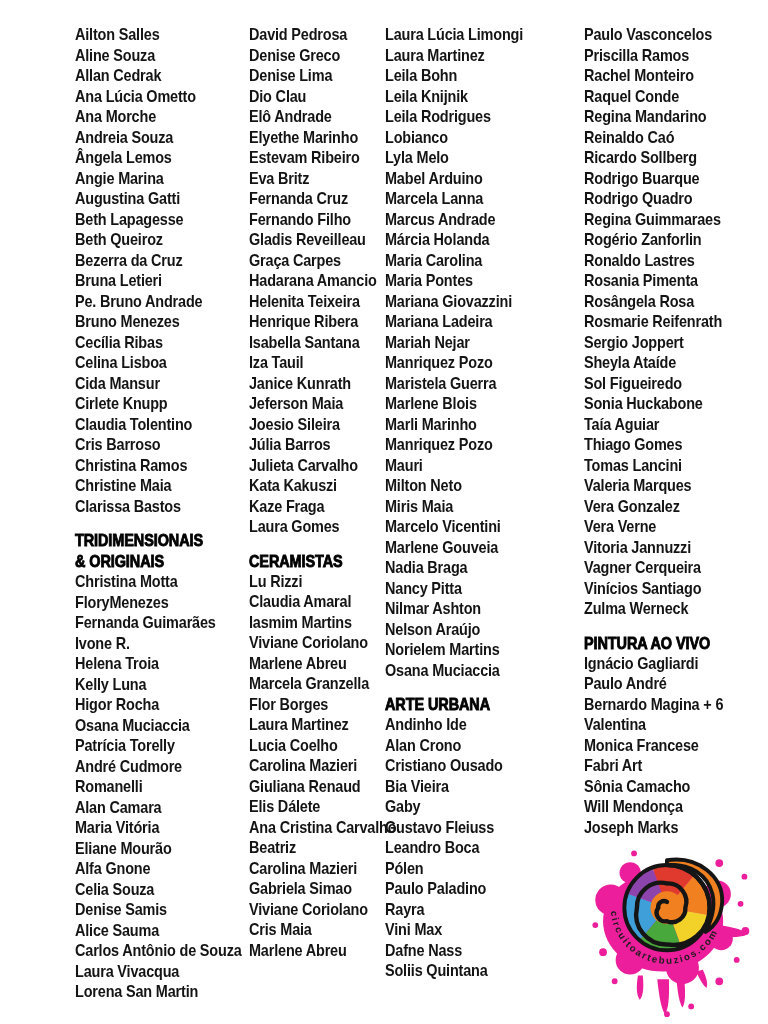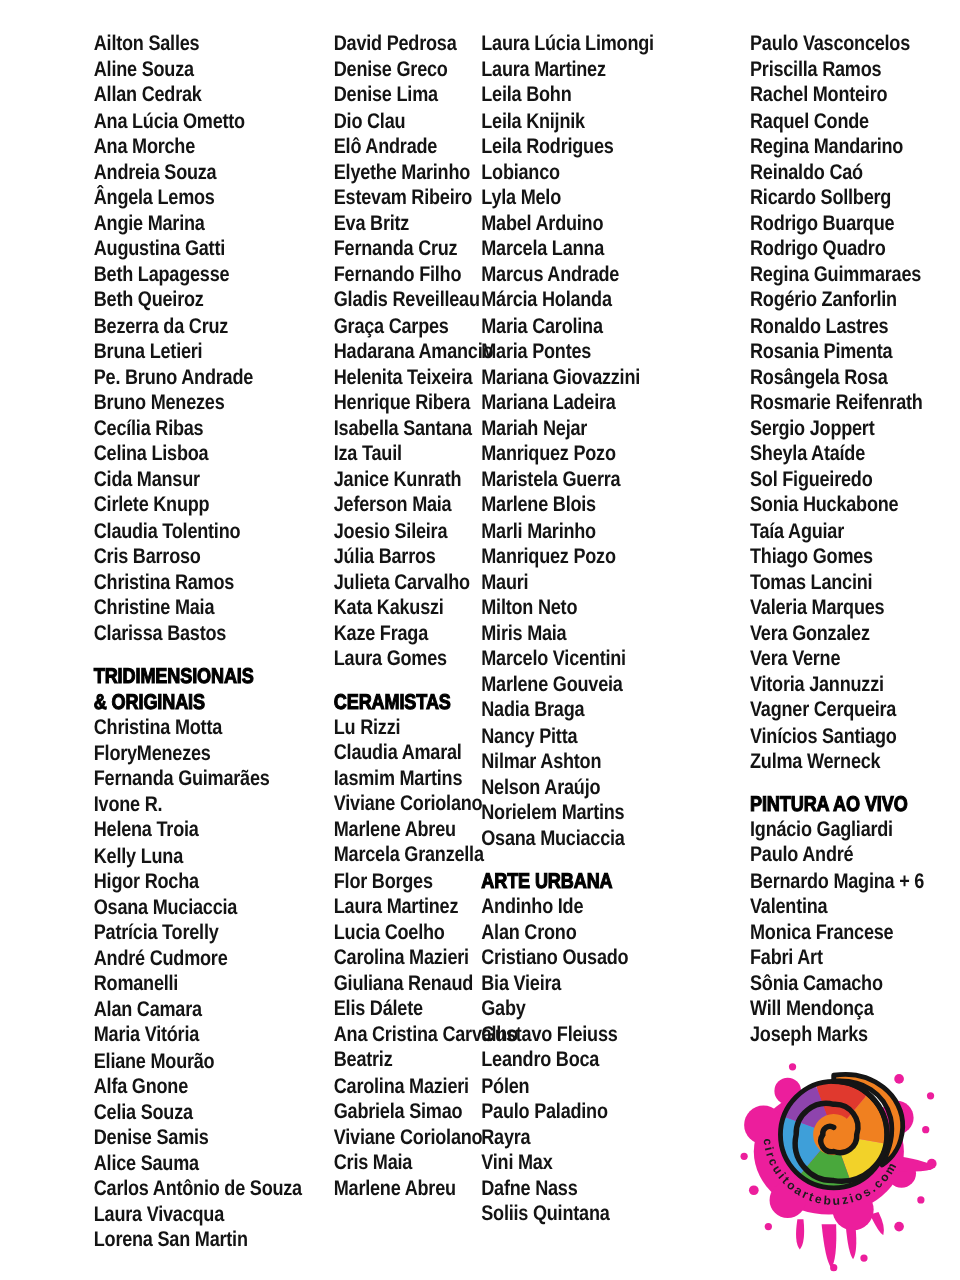--- a/index.html
+++ b/index.html
@@ -1,20 +1,20 @@
 <!DOCTYPE html>
 <html><head>
 <meta charset="utf-8">
 <style>
   html,body{margin:0;padding:0;background:#ffffff;}
   body{width:768px;height:1024px;font-family:"Liberation Sans",sans-serif;}
   .page{position:relative;width:768px;height:1024px;background:#ffffff;overflow:hidden;border-radius:10px;}
   .col{position:absolute;top:25px;}
   .col-inner{transform:scaleX(0.85);transform-origin:0 0;white-space:nowrap;}
-  .col0{left:75px}.col1{left:267px}.col2{left:385px}.col3{left:600px}
+  .col0{left:75px}.col1{left:249px}.col2{left:385px}.col3{left:584px}
   .name{font-size:17px;line-height:20.5px;font-weight:700;color:#141414;letter-spacing:-0.2px;}
   .block.header{margin-top:13px;}
   .header-line{font-size:17px;line-height:21px;font-weight:700;color:#000;
     -webkit-text-stroke:0.9px #000;letter-spacing:-0.1px;}
   .logo{position:absolute;left:570px;top:836px;width:192px;height:184px;}
   .logo svg{width:100%;height:100%;display:block;}
 </style>
 </head>
 <body>
 

